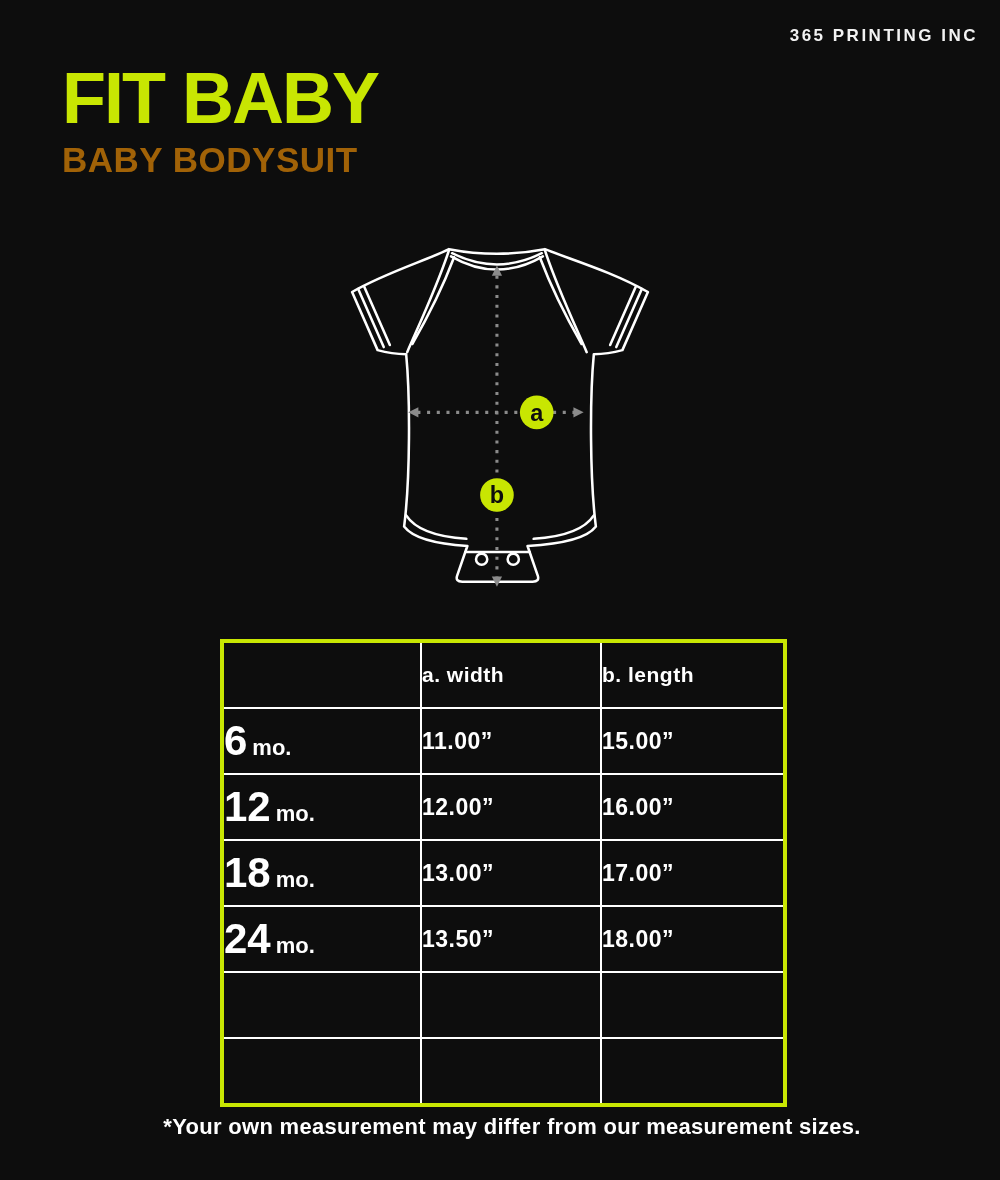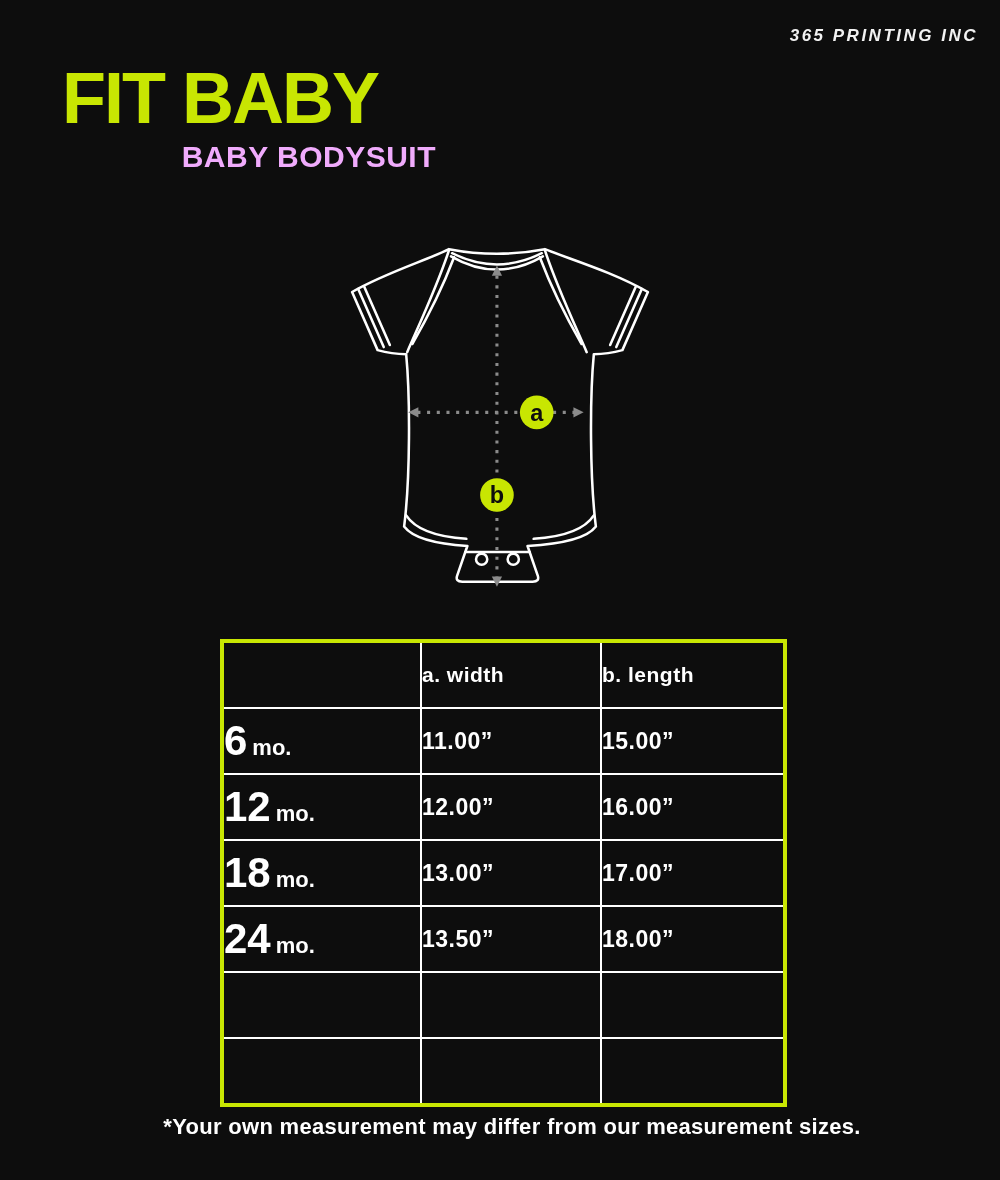--- a/index.html
+++ b/index.html
@@ -6,30 +6,30 @@
   body{
     position:relative;
     width:1000px;height:1180px;
     overflow:hidden;
     font-family:"Liberation Sans", sans-serif;
     color:#fff;
   }
   .brand{
     position:absolute;top:26px;right:22px;
     font-size:17px;font-weight:bold;letter-spacing:2.5px;
-    color:#f2f2f2;white-space:nowrap;font-style:italic;
+    color:#f2f2f2;white-space:nowrap;
   }
   .title-block{position:absolute;left:62px;top:62px;width:376px;}
   .title{
     margin:0;font-size:72px;line-height:1.0;font-weight:bold;
     letter-spacing:-2px;color:var(--accent,#c8e602);white-space:nowrap;
   }
   .subtitle{
-    margin:6px 2px 0 0;font-size:30px;font-weight:bold;
-    letter-spacing:0.5px;text-align:right;color:#f0abfc;white-space:nowrap;
+    margin:6px 2px 0 0;font-size:35px;font-weight:bold;
+    letter-spacing:0.5px;color:#a16207;white-space:nowrap;
   }
   .diagram{position:absolute;left:347px;top:244px;width:306px;height:352px;}
   .size-table{
     position:absolute;left:220px;top:639px;
     width:563px;border-collapse:collapse;table-layout:fixed;
     border:4px solid var(--accent,#c8e602);
   }
   .size-table td{
     border:2px solid #fff;height:64px;
     text-align:left;vertical-align:middle;

